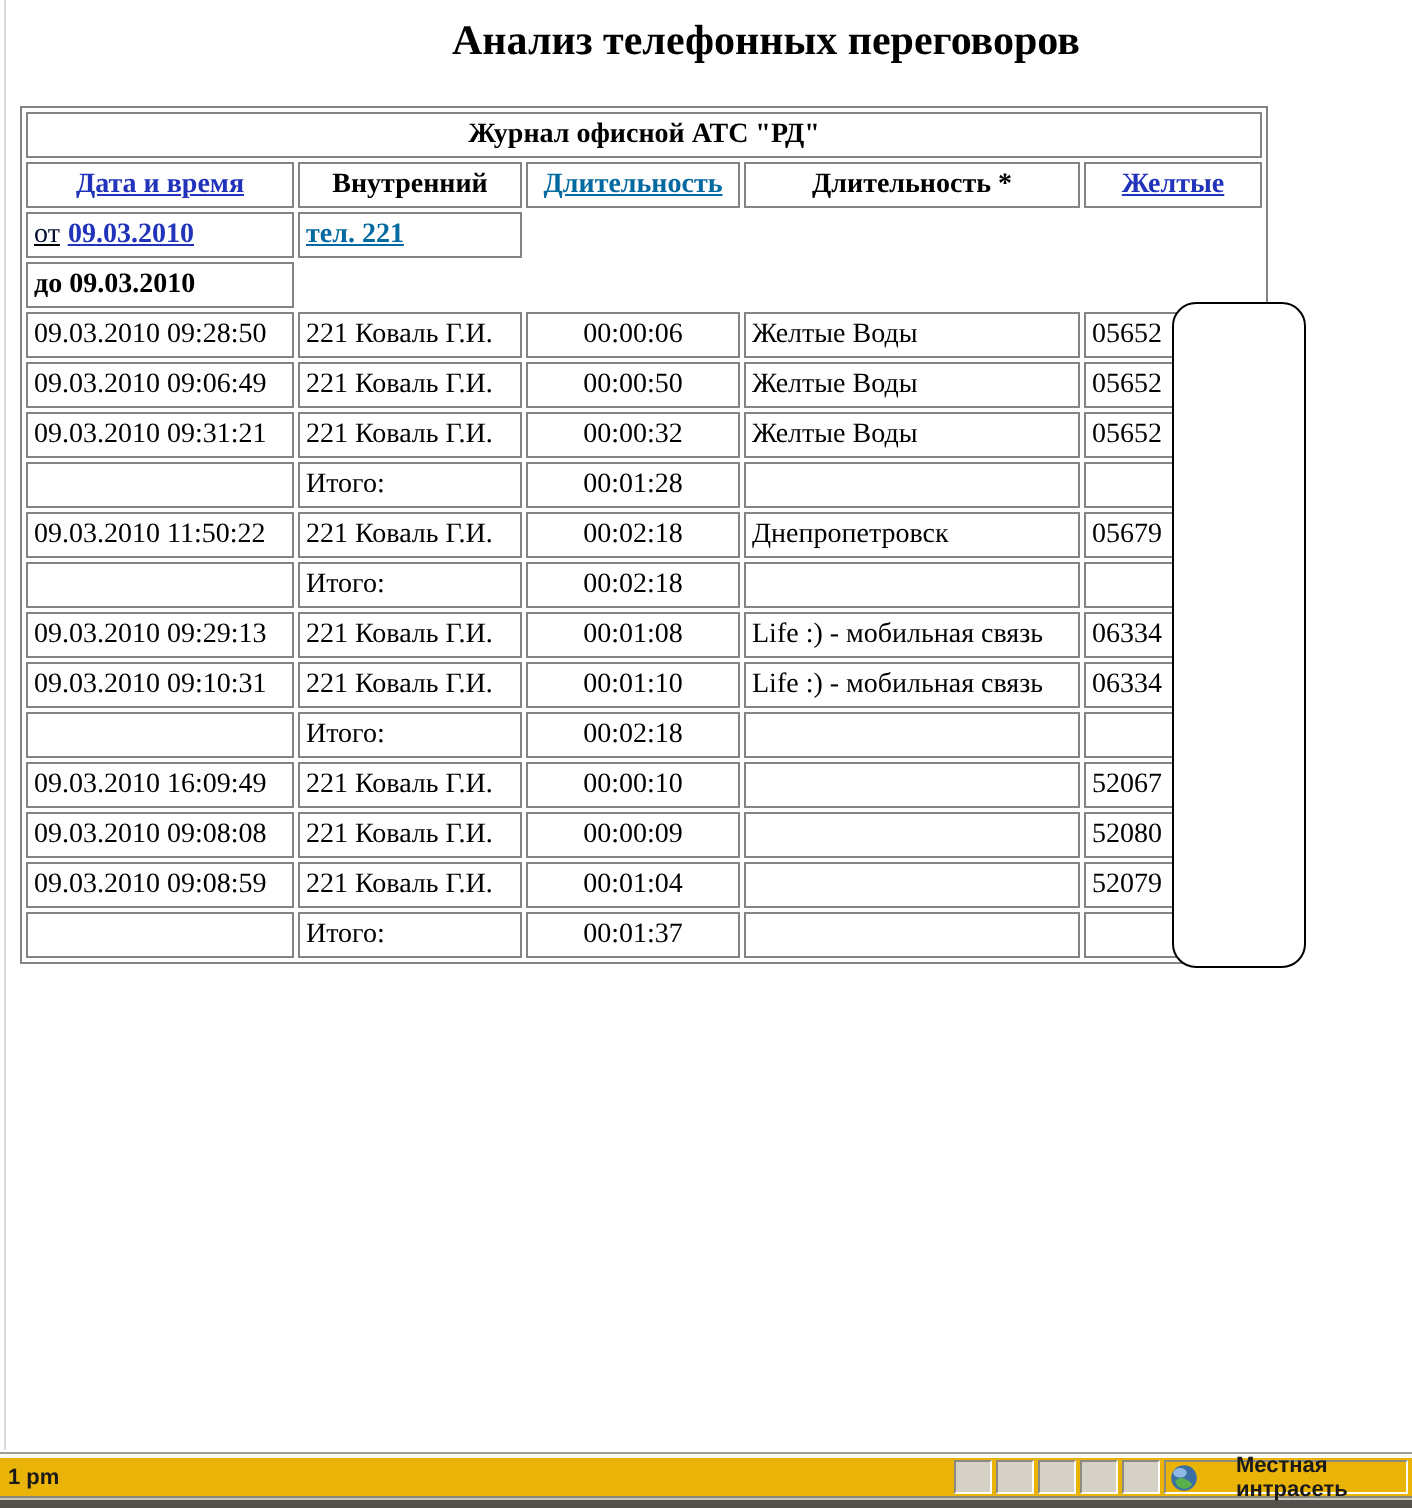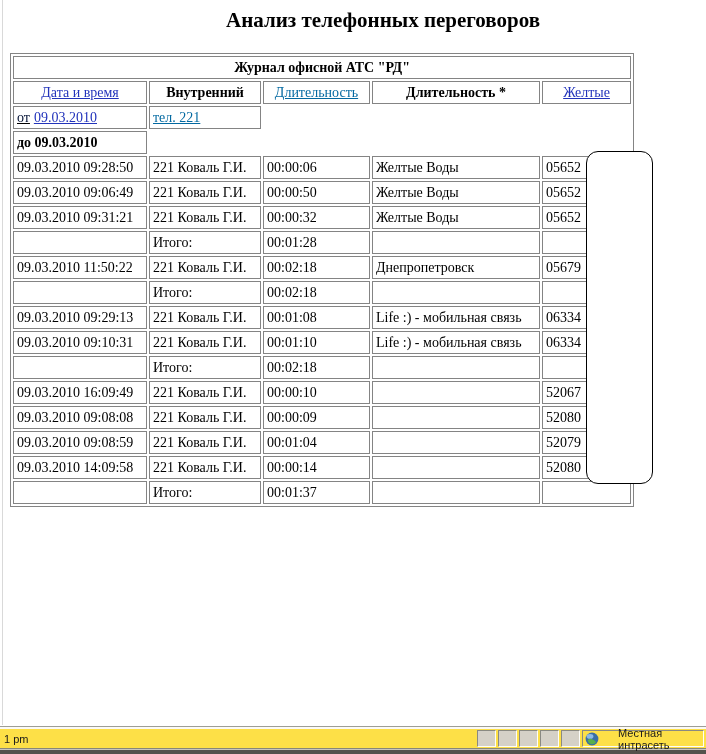--- a/index.html
+++ b/index.html
@@ -39,22 +39,22 @@
     line-height: 19px;
     vertical-align: middle;
     overflow: hidden;
     white-space: nowrap;
     font-weight: normal;
     color: #000;
     text-align: left;
   }
   th { font-weight: bold; text-align: center; }
   .nob { border: none; }
-  .t-center { }
-  a { font-weight: normal; text-decoration: underline; cursor: pointer; }
+  .t-center { text-align: center; }
+  a { font-weight: bold; text-decoration: underline; cursor: pointer; }
   a.blue { color: #2233bb; }
   a.visited { color: #0369a1; }
   .filter-label { font-weight: normal; color: #000f33; margin-right: 4px; }
   .u { text-decoration: underline; }
   .bold-black { font-weight: bold; color: #000; margin-top: 47px; }
 
   .redaction {
     position: absolute;
     left: 586px; top: 151px;
     width: 65px; height: 331px;
@@ -65,22 +65,22 @@
 
   
   .statusbar {
     position: absolute; left: 0; bottom: 0; width: 706px; height: 28px;
     font-family: "Liberation Sans", "DejaVu Sans", sans-serif;
     font-size: 11px; color: #1a1a1a;
   }
   .sb-line1 { height: 1px; background: #9e9e96; }
   .sb-line2 { height: 2px; background: #fbfaf7; }
   .sb-body  {
-    height: 19px; background: #fde047;
-    display: flex; align-items: center;
+    height: 19px; background: #eab308;
+    display: flex; align-items: center; font-weight: bold;
   }
   .sb-line3 { height: 1px; background: #878778; }
   .sb-line4 { height: 1px; background: #c9c5bb; }
   .sb-dark  { height: 4px; background: #54524c; }
   .sb-left { flex: 1 1 auto; padding-left: 4px; }
   .sb-pane {
     width: 17px; height: 15px; margin-right: 2px;
     border: 1px solid;
     border-color: #8a8a82 #fdfdfa #fdfdfa #8a8a82;
     background: #d5d1c7;
@@ -218,27 +218,20 @@
           <td class="t-center">00:00:09</td>
           <td></td>
           <td>52080</td>
         </tr>
         <tr>
           <td>09.03.2010 09:08:59</td>
           <td>221 Коваль Г.И.</td>
           <td class="t-center">00:01:04</td>
           <td></td>
           <td>52079</td>
-        </tr>
-        <tr>
-          <td>09.03.2010 14:09:58</td>
-          <td>221 Коваль Г.И.</td>
-          <td class="t-center">00:00:14</td>
-          <td></td>
-          <td>52080</td>
         </tr>
         <tr>
           <td></td>
           <td>Итого:</td>
           <td class="t-center">00:01:37</td>
           <td></td>
           <td></td>
         </tr>
       </tbody>
   </table>

